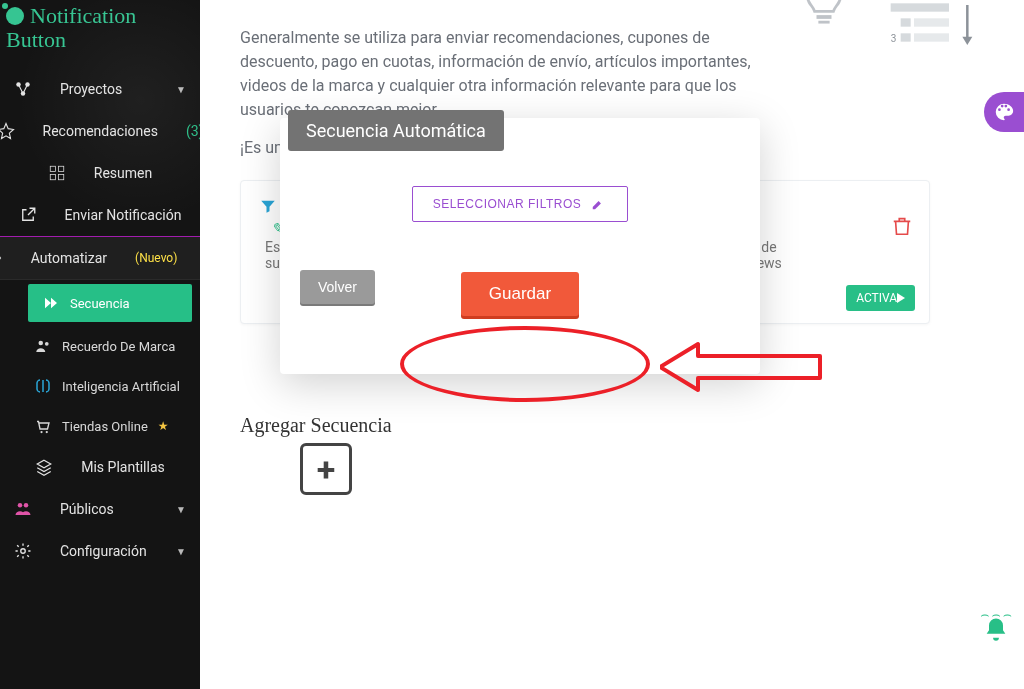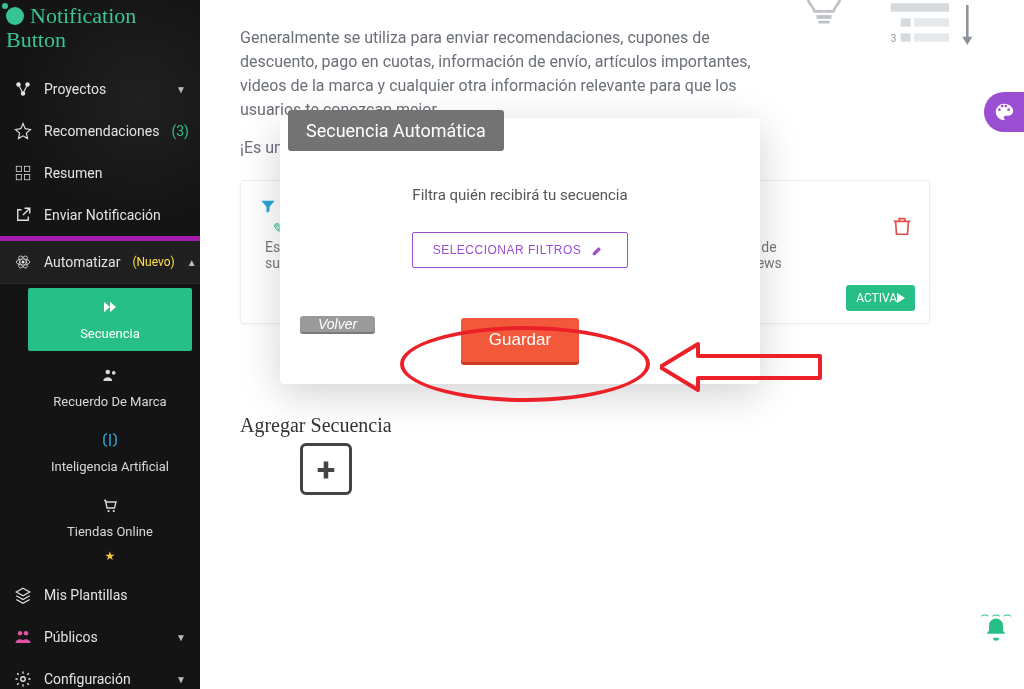--- a/index.html
+++ b/index.html
@@ -44,44 +44,44 @@
     position: relative;
   }
   .brand-dot::after {
     content: ""; position: absolute; top: -4px; left: -4px;
     width: 6px; height: 6px; border-radius: 50%; background: #36c592;
   }
 
   .nav { margin-top: 12px; }
   .nav-item {
     display: flex; align-items: center;
-    gap: 12px;
+    gap: 28px;
     padding: 12px 14px;
     font-size: 14px;
     color: #e3e3e3;
     cursor: pointer;
     position: relative;
+    justify-content: center;
   }
   .nav-item .expand { margin-left: auto; font-size: 10px; opacity: .8; }
   .nav-count { color: #2fbf89; }
   .nav-new { color: #fde047; font-size: 12px; }
   .nav-item.active {
     background: #1f1f1f;
-    border-top: 5px solid #a21caf;
+    border-top: 1px solid #a21caf;
     border-bottom: 1px solid #2a2a2a;
   }
 
   .subnav { padding-left: 16px; }
   .sub-item {
     display: flex; align-items: center; gap: 10px;
     padding: 11px 14px 11px 18px;
     font-size: 13px;
     color: #d8d8d8;
     cursor: pointer;
-    flex-direction: column;
   }
   .sub-item.active {
     background: #26bf87;
     color: #ffffff;
     border-radius: 2px;
     margin: 4px 8px 4px 12px;
     padding: 10px 14px;
   }
   .sub-star { color: #f4c542; font-size: 12px; }
 
@@ -215,21 +215,21 @@
     padding: 26px 24px 22px 24px; position: relative;
   }
   .btn {
     border: none; cursor: pointer; border-radius: 3px;
     padding: 11px 24px; font-size: 15px;
   }
   .btn-volver {
     position: absolute; left: 20px; top: 24px;
     background: #9a9a9a; color: #fff;
     box-shadow: 0 2px 0 #7a7a7a;
-    padding: 0 18px; font-size: 14px; font-style: italic;
+    padding: 9px 18px; font-size: 14px;
   }
   .btn-guardar {
     background: #f1593a; color: #fff;
     box-shadow: 0 3px 0 #cf3d20;
     padding: 12px 28px; font-size: 17px;
   }
 
   .red-ellipse {
     position: absolute; left: 400px; top: 332px;
     width: 250px; height: 76px;
@@ -479,21 +479,20 @@
 <div class="bell-waves">⌢⌢⌢</div>
 <div class="bell-fab">
   <svg viewBox="0 0 24 24">
       <path d="M12 3a6 6 0 0 0-6 6v4l-2 3h16l-2-3V9a6 6 0 0 0-6-6zm0 19a2.5 2.5 0 0 0 2.5-2.5h-5A2.5 2.5 0 0 0 12 22z"></path>
     </svg>
 </div>
 
 <div class="modal-shadow">
   <div class="modal-header">Secuencia Automática</div>
   <div class="modal-body">
-    <div class="prompt">Filtra quién recibirá tu secuencia</div>
     <button class="filter-btn">
       <span>SELECCIONAR FILTROS</span>
       <span class="icon" style="width:14px;height:14px">
         <svg viewBox="0 0 24 24">
             <path d="M3 17l10-10 4 4L7 21H3z"></path>
           </svg>
       </span>
     </button>
   </div>
   <div class="modal-footer">

